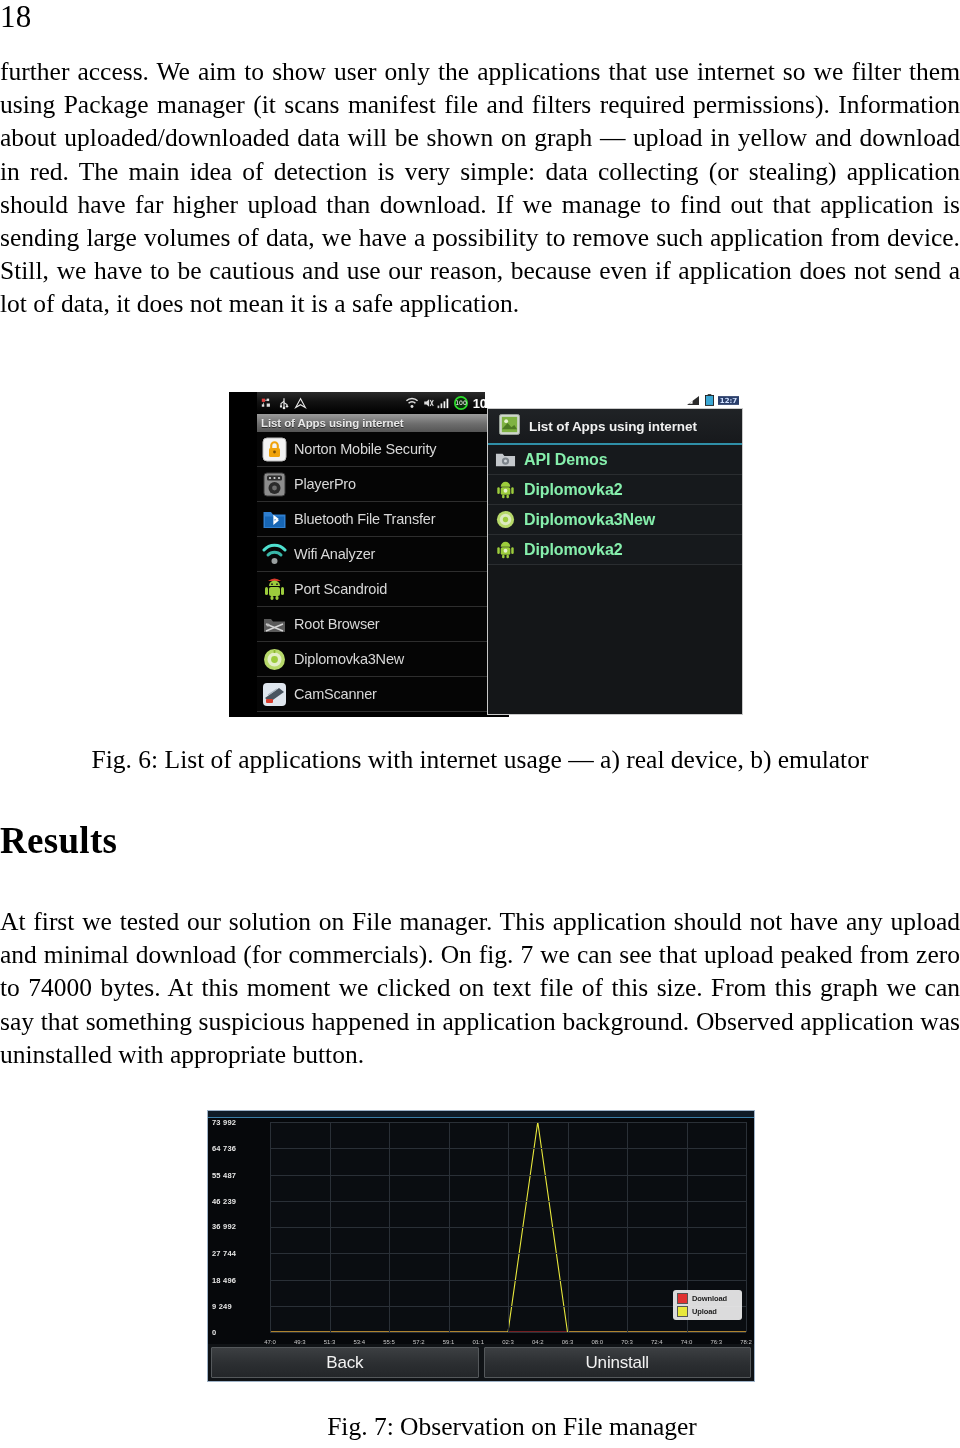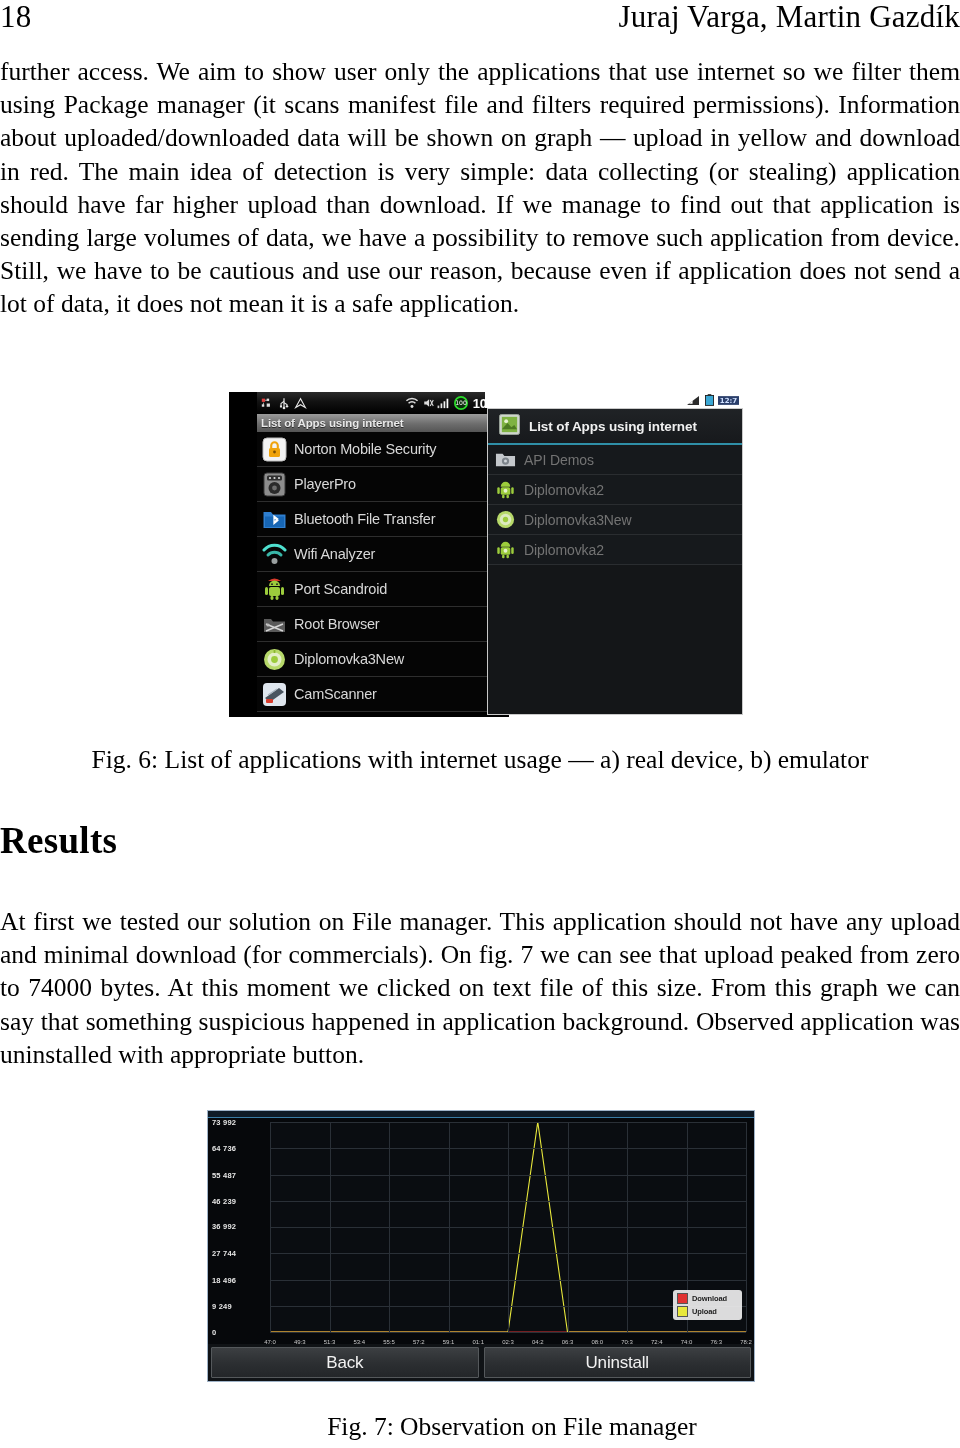--- a/index.html
+++ b/index.html
@@ -108,22 +108,22 @@
     color:#f0f0f0;font-family:"Liberation Sans","DejaVu Sans",sans-serif;
     font-size:13.5px;font-weight:bold;letter-spacing:-.1px;
   }
   .row-b{
     height:30px;display:flex;align-items:center;gap:8px;
     padding-left:7px;box-sizing:border-box;
     border-bottom:1px solid #2a2d30;
     background:#16191c;
   }
   .row-b .label{
-    color:#737373;font-family:"Liberation Sans","DejaVu Sans",sans-serif;
-    font-size:14px;letter-spacing:-.1px;
+    color:#86efac;font-family:"Liberation Sans","DejaVu Sans",sans-serif;
+    font-size:16px;letter-spacing:-.1px;font-weight:bold;
   }
   .icon-b{width:21px;height:21px;flex:0 0 21px;position:relative;}
 
   
   .fig7{
     position:absolute;left:207px;top:1110px;width:548px;height:272px;
     background:#0d1117;border:1px solid #9fb3c8;box-sizing:border-box;
   }
   .fig7-top{height:6px;background:#0f1b27;border-bottom:1px solid #3a7ca5;}
   .chartwrap{position:relative;height:228px;background:#06080b;}
@@ -175,21 +175,20 @@
     font-size:17px;letter-spacing:-.2px;
   }
 </style>
 </head>
 <body>
 
 <div class="page">
 
   <div class="runhead">
     <div class="folio">18</div>
-    <div class="authors">Juraj Varga, Martin Gazdík</div>
   </div>
 
   <div class="bodytext para-1">
     <p>further access. We aim to show user only the applications that use internet so we filter them using Package manager (it scans manifest file and filters required permissions). Information about uploaded/downloaded data will be shown on graph — upload in yellow and download in red. The main idea of detection is very simple: data collecting (or stealing) application should have far higher upload than download. If we manage to find out that application is sending large volumes of data, we have a possibility to remove such application from device. Still, we have to be cautious and use our reason, because even if application does not send a lot of data, it does not mean it is a safe application.</p>
   </div>
 
   <div class="fig6">
 
     <div class="dev-a">
 

